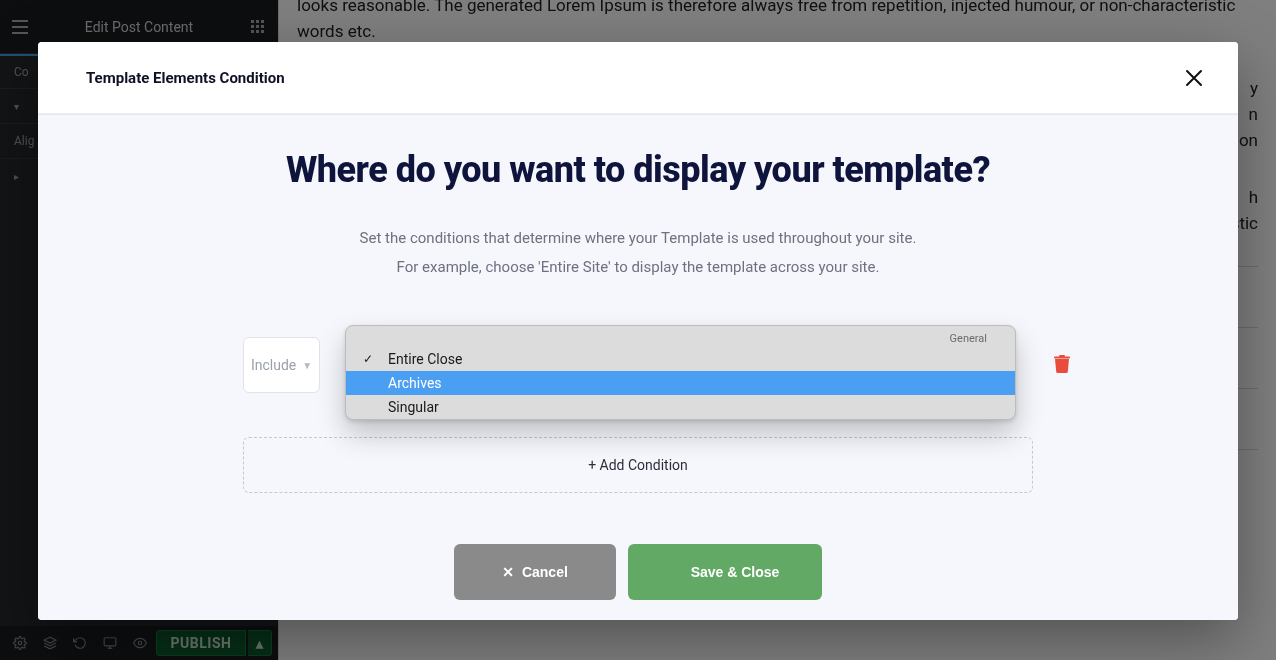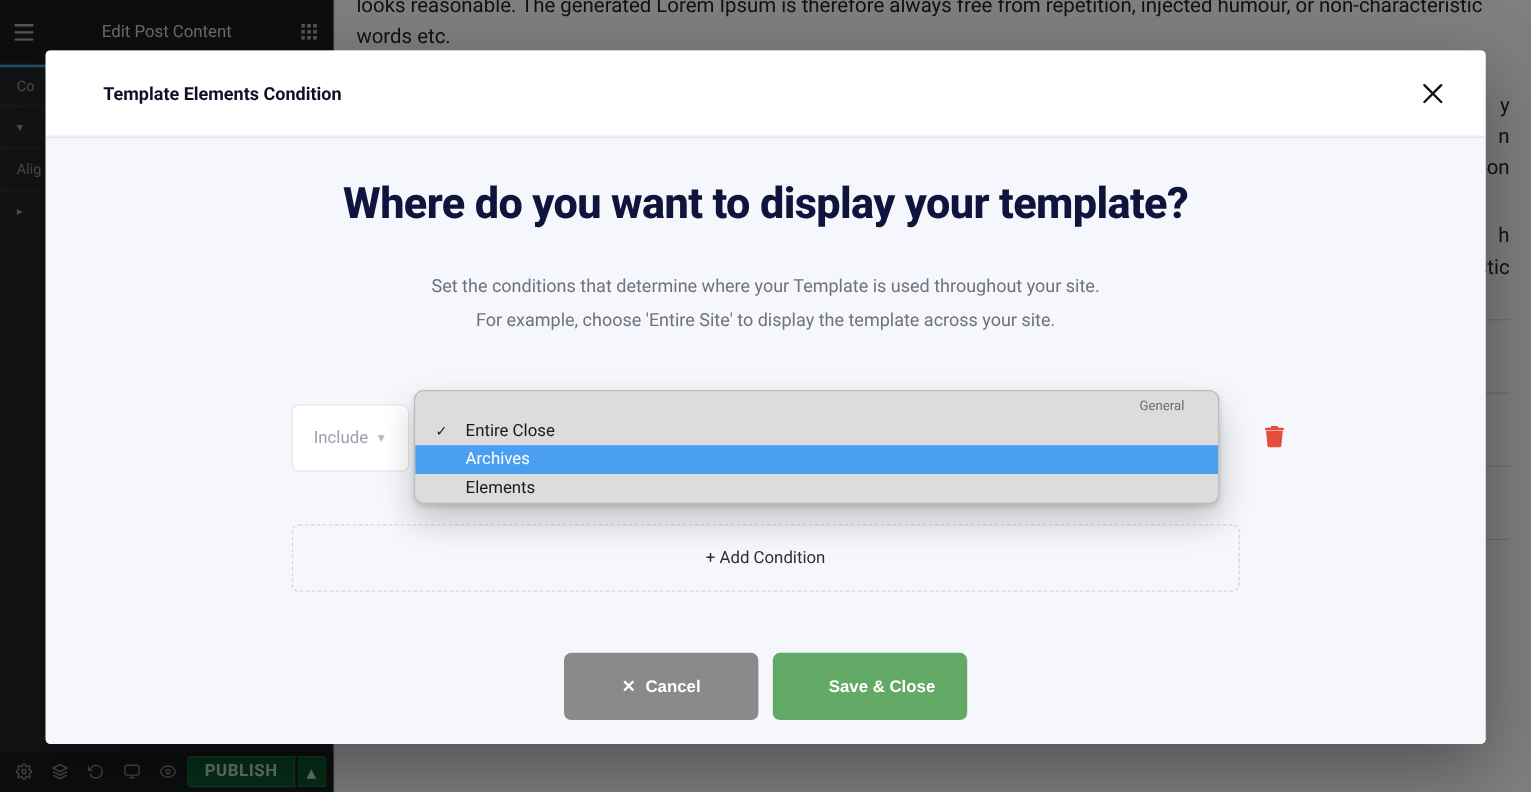--- a/index.html
+++ b/index.html
@@ -72,21 +72,21 @@
   }
   .subtitle {
     text-align:center; font-size:15px; color:#6d7180; margin-top:33px; line-height:1.9;
   }
 
   .conditions { width:790px; margin: 56px auto 0 auto; position:relative; }
 
   .cond-row { display:flex; align-items:center; gap:10px; position:relative; }
 
   .include-select {
-    background:#fff; border:1px solid #e2e2ea; border-radius:6px; height:56px; width:98px;
+    background:#fff; border:1px solid #e2e2ea; border-radius:6px; height:56px; width:77px;
     display:flex; align-items:center; justify-content:center; gap:6px;
     font-size:14px; color:#9ca0ac; flex-shrink:0;
   }
   .include-select .caret { font-size:10px; color:#b6bac4; }
 
   .dropdown {
     position:absolute; left:102px; top:-12px; width:671px;
     background:#dcdcdc; border:1px solid #bcbcbc; border-radius:8px;
     box-shadow: 0 14px 28px rgba(0,0,0,.22), 0 2px 4px rgba(0,0,0,.12);
     overflow:hidden; z-index:5;
@@ -114,21 +114,21 @@
   .modal-actions {
     position:absolute; bottom:20px; left:0; right:0;
     display:flex; align-items:center; justify-content:center; gap:12px;
   }
   .btn {
     height:56px; border-radius:6px; display:flex; align-items:center; justify-content:center;
     font-size:14px; font-weight:700; cursor:pointer; border:none;
   }
   .btn-cancel { width:162px; background:#8a8a8a; color:#fff; gap:8px; }
   .btn-cancel .x { font-size:14px; }
-  .btn-save { width:162px; background:#62a965; color:#fff;padding-left:20px; }
+  .btn-save { width:194px; background:#62a965; color:#fff;padding-left:20px; }
 
   svg { display:block; }
 </style>
 </head>
 <body>
 
 <div class="bg">
   <div class="sidebar">
     <div class="sidebar-top">
       <span class="hamb">
@@ -259,21 +259,21 @@
             <div class="dd-option">
               <span class="check">✓</span>
               <span class="opt-label">Entire Close</span>
             </div>
             <div class="dd-option highlight">
               <span class="check"></span>
               <span class="opt-label">Archives</span>
             </div>
             <div class="dd-option">
               <span class="check"></span>
-              <span class="opt-label">Elements</span>
+              <span class="opt-label">Singular</span>
             </div>
           </div>
 
           <div class="trash">
             <svg width="16" height="18" viewBox="0 0 16 18">
                 <path fill="#e74c3c" d="M1 4h14l-1.2 12.5a1.5 1.5 0 0 1-1.5 1.5H3.7a1.5 1.5 0 0 1-1.5-1.5L1 4z"></path>
                 <rect x="0" y="1.5" width="16" height="2" rx="1" fill="#e74c3c"></rect>
                 <rect x="5" y="0" width="6" height="2" rx="1" fill="#e74c3c"></rect>
               </svg>
           </div>

